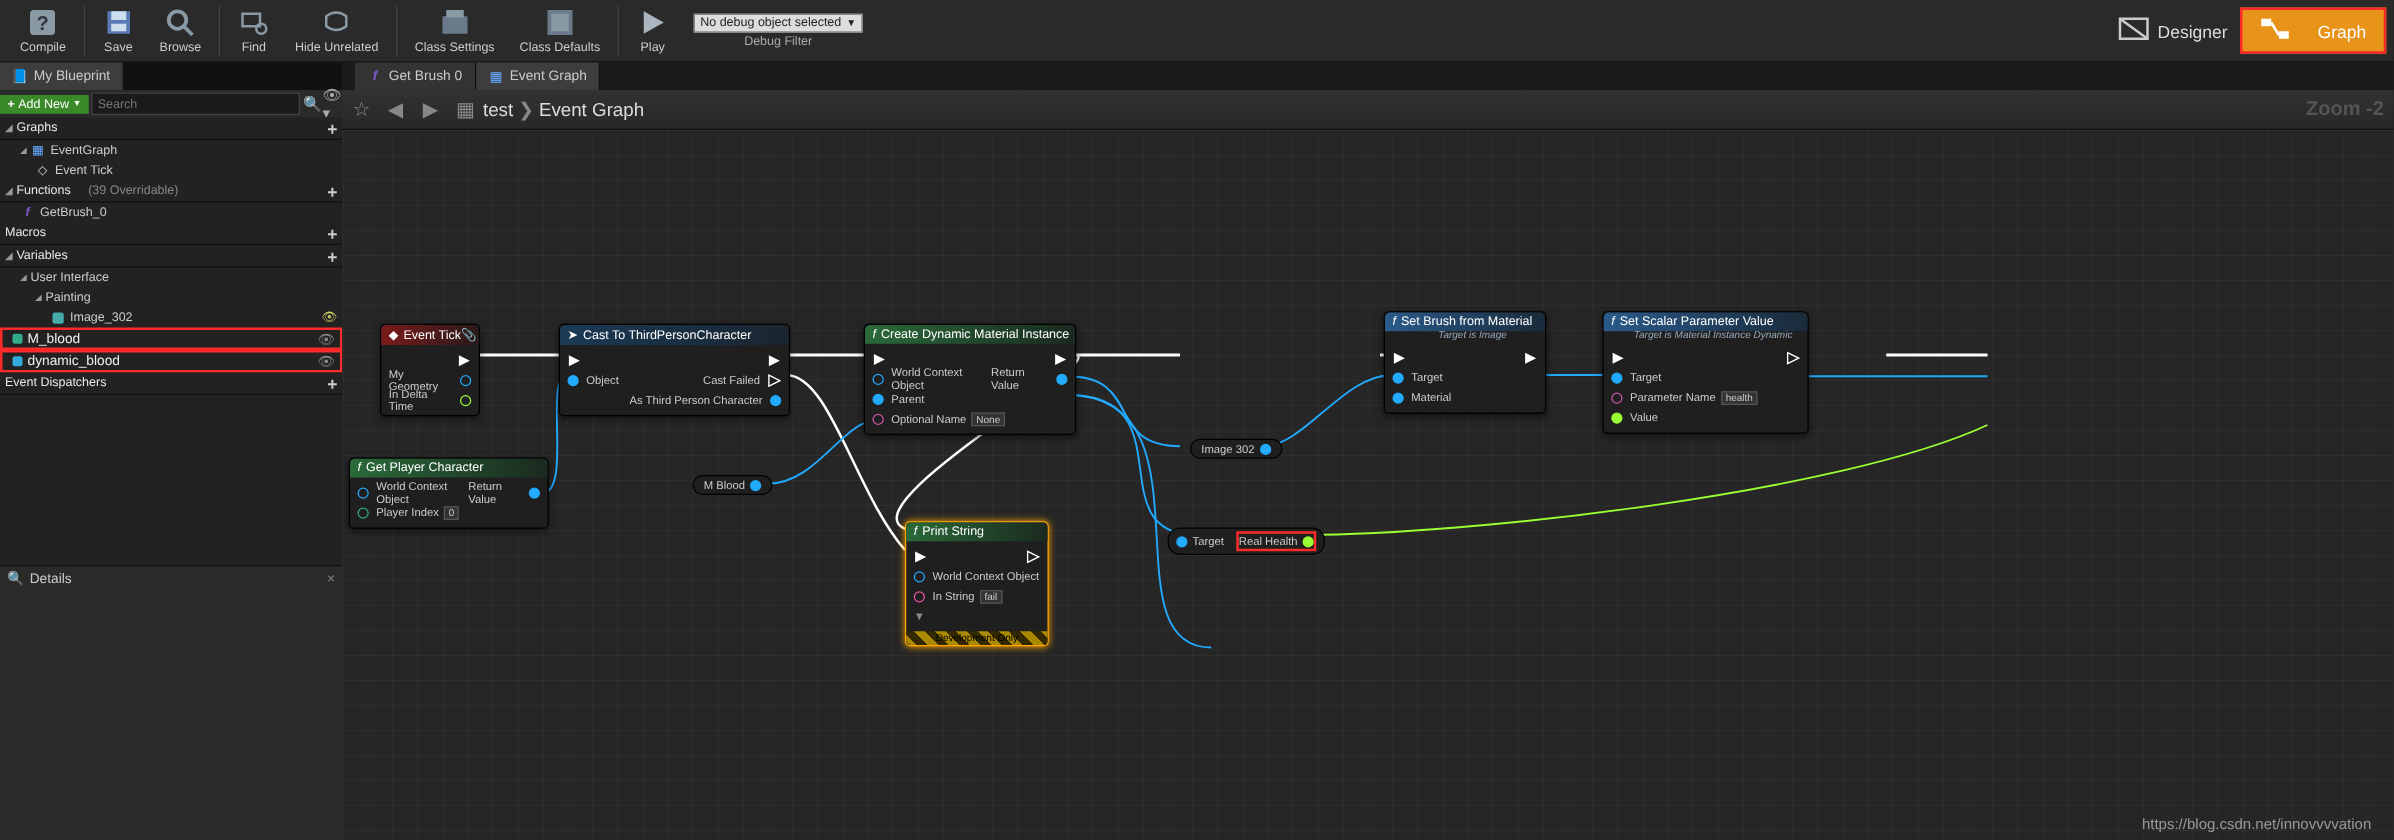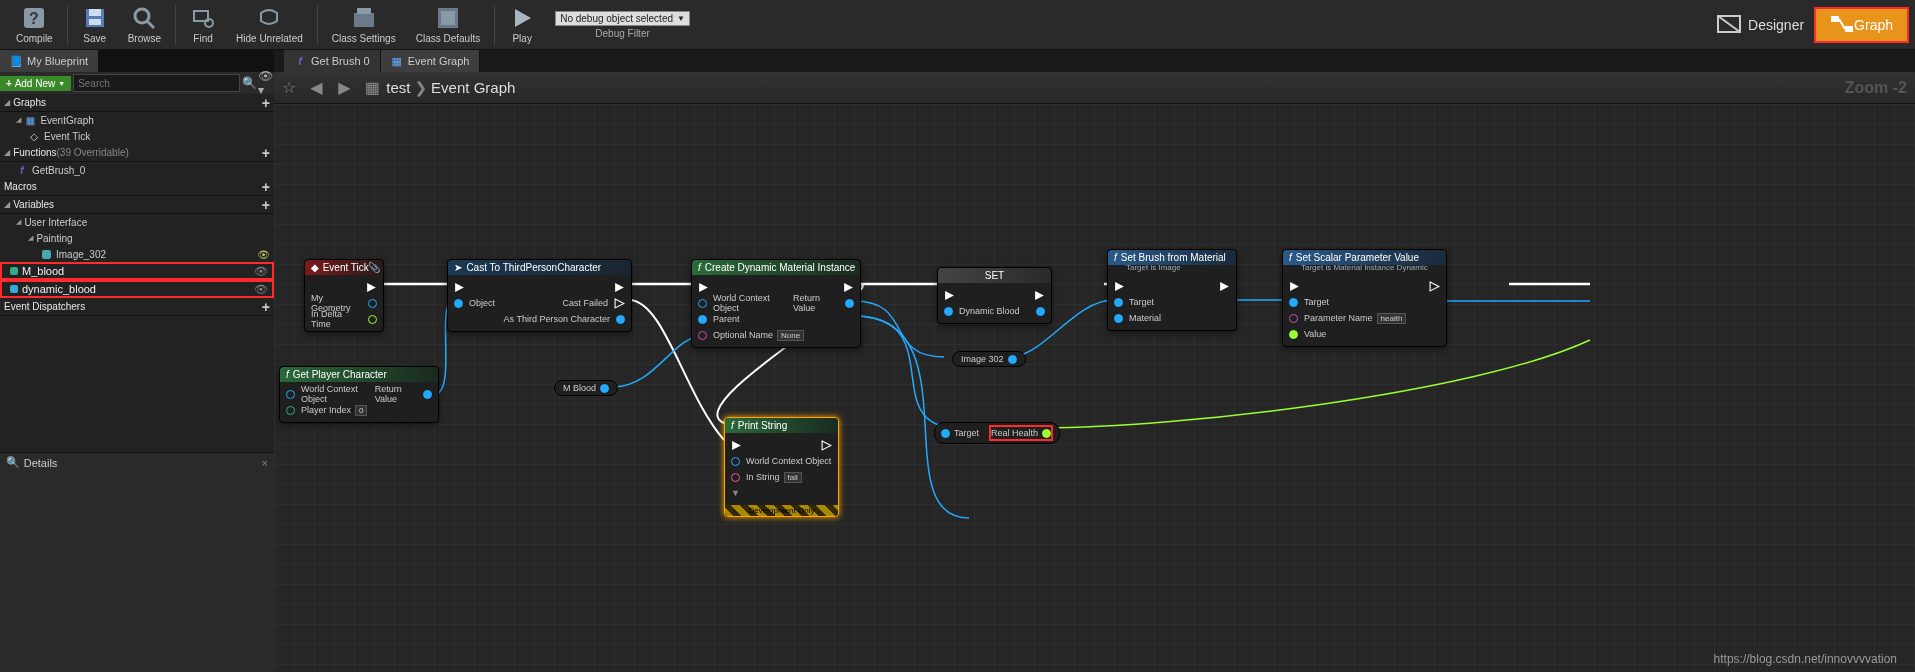--- a/index.html
+++ b/index.html
@@ -13,21 +13,21 @@
 .tb-sep { width: 1px; height: 40px; background: #444; margin: 0 4px; }
 .debug-grp { display: flex; flex-direction: column; align-items: center; margin-left: 10px; }
 .debug-sel { background: #ddd; color: #222; border: 1px solid #888; font-size: 10px; padding: 1px 4px; display: flex; align-items: center; }
 .debug-sel .tri { margin-left: 4px; font-size: 8px; }
 .debug-lbl { font-size: 10px; color: #aaa; margin-top: 2px; }
 .tb-spacer { flex: 1; }
 .tb-right { display: flex; align-items: center; }
 .designer-btn { display: flex; align-items: center; padding: 4px 10px; cursor: pointer; }
 .designer-btn .lbl { font-size: 14px; color: #ddd; margin-left: 6px; }
 .graph-btn { display: flex; align-items: center; background: #e8941a; padding: 6px 14px; border: 2px solid #ff2a2a; cursor: pointer; }
-.graph-btn .lbl { font-size: 14px; color: #fff; margin-left: 0; }
+.graph-btn .lbl { font-size: 14px; color: #fff; margin-left: 22px; }
 
 
 .main { display: flex; height: calc(672px - 50px); }
 .left { width: 274px; background: #222; display: flex; flex-direction: column; }
 .center { flex: 1; display: flex; flex-direction: column; background: #2a2a2a; }
 
 
 .tab-row { height: 22px; background: #1a1a1a; display: flex; align-items: stretch; }
 .tab { display: flex; align-items: center; padding: 0 10px; background: #333; border-right: 1px solid #111; font-size: 11px; color: #ccc; cursor: pointer; gap: 5px; }
 .tab.active { background: #3d3d3d; }
@@ -35,21 +35,21 @@
 
 
 .addnew-row { display: flex; align-items: center; height: 22px; background: #2a2a2a; }
 .addnew { background: #3a8a2a; color: #fff; padding: 2px 6px; font-size: 10px; display: flex; align-items: center; cursor: pointer; }
 .addnew .tri { font-size: 7px; margin-left: 3px; }
 .search-inp { flex: 1; background: #1a1a1a; border: 1px solid #444; color: #ccc; font-size: 10px; padding: 1px 4px; margin: 0 2px; height: 18px; }
 .ico-btn-sm { width: 16px; height: 16px; display: flex; align-items: center; justify-content: center; cursor: pointer; font-size: 12px; color: #aaa; }
 
 .sec-hdr { display: flex; align-items: center; background: #222; border-bottom: 1px solid #111; padding: 1px 4px; height: 18px; font-size: 10px; color: #e8e8e8; }
 .sec-hdr .tri { font-size: 8px; margin-right: 3px; color: #999; }
-.sec-hdr .cnt { color: #888; margin-left: 0; }
+.sec-hdr .cnt { color: #888; margin-left: 14px; }
 .sec-hdr .plus { margin-left: auto; font-size: 14px; color: #ccc; font-weight: bold; cursor: pointer; }
 .tree-item { display: flex; align-items: center; padding: 1px 4px 1px 16px; height: 16px; font-size: 10px; color: #ccc; cursor: pointer; }
 .tree-item.indent1 { padding-left: 28px; }
 .tree-item.indent2 { padding-left: 40px; }
 .tree-item .tri { font-size: 7px; color: #999; margin-right: 3px; }
 .tree-item .ico { margin-right: 4px; display: inline-flex; width: 12px; height: 12px; align-items: center; justify-content: center; }
 .var-row { border: 2px solid #ff2a2a; display: flex; align-items: center; height: 18px; background: #222; }
 .var-row .dot { width: 8px; height: 8px; border-radius: 2px; margin: 0 4px 0 8px; }
 .var-row .name { font-size: 11px; color: #eee; text-align: center; }
 .var-row .eye { margin-left: auto; margin-right: 4px; color: #888; }
@@ -68,21 +68,21 @@
 .zoom { margin-left: auto; font-size: 16px; color: #555; font-weight: bold; }
 
 
 .canvas { flex:1; position: relative; background: #262626; overflow: hidden;
   background-image: linear-gradient(#2e2e2e 1px, transparent 1px), linear-gradient(90deg,#2e2e2e 1px, transparent 1px);
   background-size: 20px 20px;
 }
 .node { position: absolute; background: #1f1f1f; border: 1px solid #000; border-radius: 4px; box-shadow: 0 2px 6px rgba(0,0,0,.5); }
 .node .nhdr { display: flex; align-items: center; padding: 2px 6px; font-size: 10px; color: #fff; border-radius: 4px 4px 0 0; white-space: nowrap; }
 .node .nhdr .nico { margin-right: 4px; }
-.node .nsub { font-size: 8px; color: #9ab; padding: 0 6px 2px 18px; margin-top: -2px; }
+.node .nsub { font-size: 8px; color: #9ab; font-style: italic; padding: 0 6px 2px 18px; margin-top: -2px; text-align: center; }
 .node .nbody { padding: 4px 6px; }
 .nrow { display: flex; align-items: center; font-size: 9px; color: #ccc; height: 16px; gap:4px;}
 .pin { width: 9px; height: 9px; border-radius: 50%; border: 1px solid currentColor; flex-shrink:0; }
 .pin.filled { background: currentColor; }
 .exec-pin { display:inline-flex; }
 .exec-pin svg { width: 11px; height: 11px; }
 .lbl-l { margin-left: 2px; }
 .lbl-r { margin-right: 2px; margin-left:auto; }
 .pin-r { margin-left: auto; }
 .small-box { background: #333; border: 1px solid #555; padding: 0 3px; font-size: 8px; color: #ccc; }
@@ -465,44 +465,20 @@
               <span class="lbl-l">Parent</span>
             </div>
           <div class="nrow">
               <span class="pin" style="color:#c5a"></span>
               <span class="lbl-l">Optional Name</span>
               <span class="small-box">None</span>
             </div>
         </div>
       </div>
 
-      <div class="node" style="left:663px; top:163px; width:115px">
-        <div class="nhdr hdr-gray" style="justify-content:center">
-            <span>SET</span>
-          </div>
-        <div class="nbody">
-          <div class="nrow">
-              <span class="exec-pin">
-                <svg viewBox="0 0 10 10">
-                  <polygon points="1,1 9,5 1,9" fill="#fff"></polygon>
-                </svg>
-              </span>
-              <span class="pin-r exec-pin">
-                <svg viewBox="0 0 10 10">
-                  <polygon points="1,1 9,5 1,9" fill="#fff"></polygon>
-                </svg>
-              </span>
-            </div>
-          <div class="nrow">
-              <span class="pin filled" style="color:#2af"></span>
-              <span class="lbl-l">Dynamic Blood</span>
-              <span class="pin filled pin-r" style="color:#2af"></span>
-            </div>
-        </div>
-      </div>
 
       <div class="pill" style="left:678px; top:247px">
           <span>Image 302</span>
           <span class="pin filled" style="color:#2af"></span>
         </div>
 
       <div class="pill" style="left:660px; top:318px; padding:2px 6px">
         <span class="pin filled" style="color:#2af"></span>
           <span>Target</span>
         <span class="red-box" style="padding:1px 0; display:flex; align-items:center; gap:4px; margin-left:6px">

